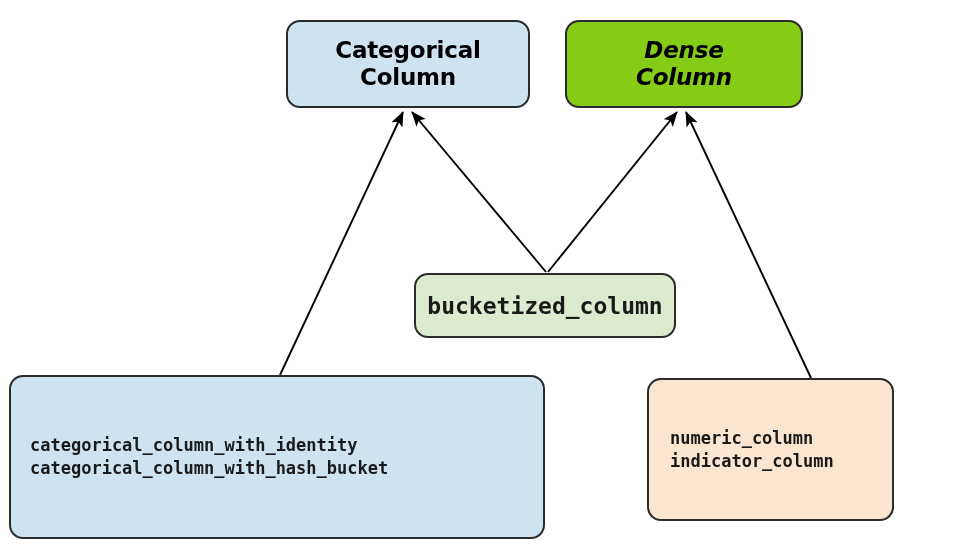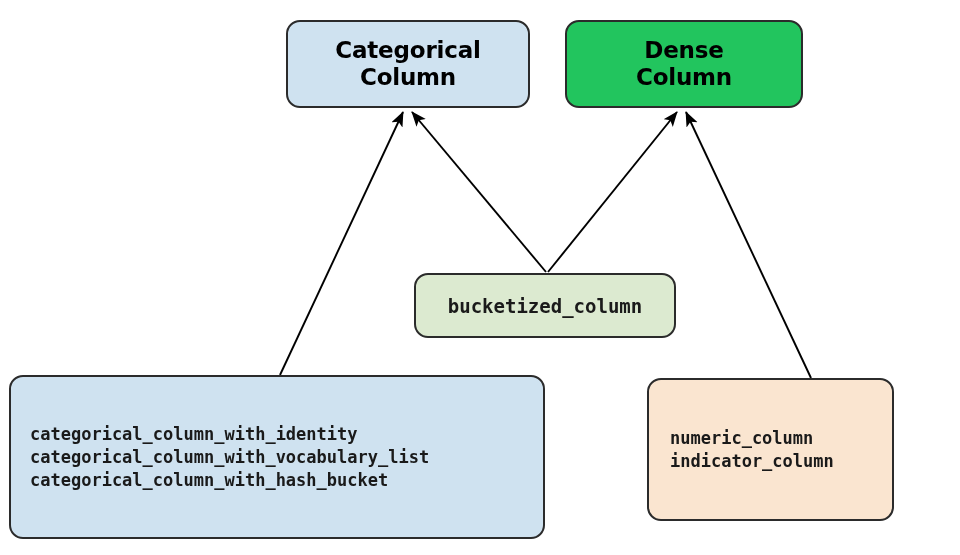--- a/index.html
+++ b/index.html
@@ -52,21 +52,21 @@
   }
   .mono-line {
     font-family: "DejaVu Sans Mono", monospace;
     font-weight: bold;
     font-size: 17px;
     line-height: 23px;
     color: #1a1a1a;
     white-space: nowrap;
   }
   .mono-line.big {
-    font-size: 19px;
+    font-size: 23px;
     line-height: 24px;
   }
 
   
   #node-categorical-column {
     left: 286px; top: 20px; width: 244px; height: 88px;
   }
   #node-dense-column {
     left: 565px; top: 20px; width: 238px; height: 88px;
   }
@@ -100,32 +100,31 @@
         <line x1="548" y1="272" x2="677" y2="112" stroke="#000000" marker-end="url(#arrowhead)"></line>
         <line x1="811" y1="378" x2="686" y2="112" stroke="#000000" marker-end="url(#arrowhead)"></line>
       </g>
   </svg>
 
   <div class="node center" id="node-categorical-column" style="background: rgb(207, 226, 240); border-color: rgb(43, 43, 43);">
     <div class="title-line">Categorical</div>
     <div class="title-line">Column</div>
   </div>
 
-  <div class="node center" id="node-dense-column" style="background: #22c55e; border-color: rgb(43, 43, 43);">
+  <div class="node center" id="node-dense-column" style="background: #84cc16; border-color: rgb(43, 43, 43); font-style: italic;">
     <div class="title-line">Dense</div>
     <div class="title-line">Column</div>
   </div>
 
   <div class="node center" id="node-bucketized-column" style="background: rgb(220, 234, 208); border-color: rgb(43, 43, 43);">
     <div class="mono-line big">bucketized_column</div>
   </div>
 
   <div class="node listbox" id="node-categorical-list" style="background: rgb(207, 226, 240); border-color: rgb(43, 43, 43);">
     <div class="mono-line">categorical_column_with_identity</div>
-    <div class="mono-line">categorical_column_with_vocabulary_list</div>
     <div class="mono-line">categorical_column_with_hash_bucket</div>
   </div>
 
   <div class="node listbox" id="node-dense-list" style="background: rgb(250, 229, 208); border-color: rgb(43, 43, 43);">
     <div class="mono-line">numeric_column</div>
     <div class="mono-line">indicator_column</div>
   </div>
 
 </div>
 

